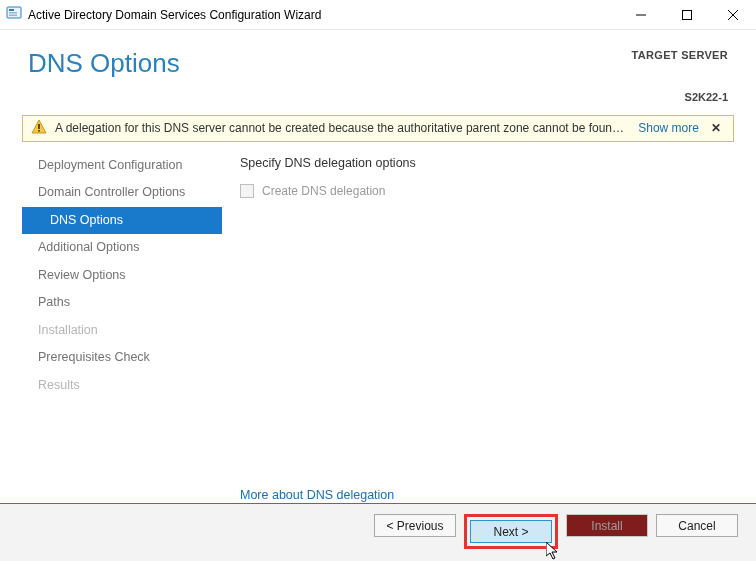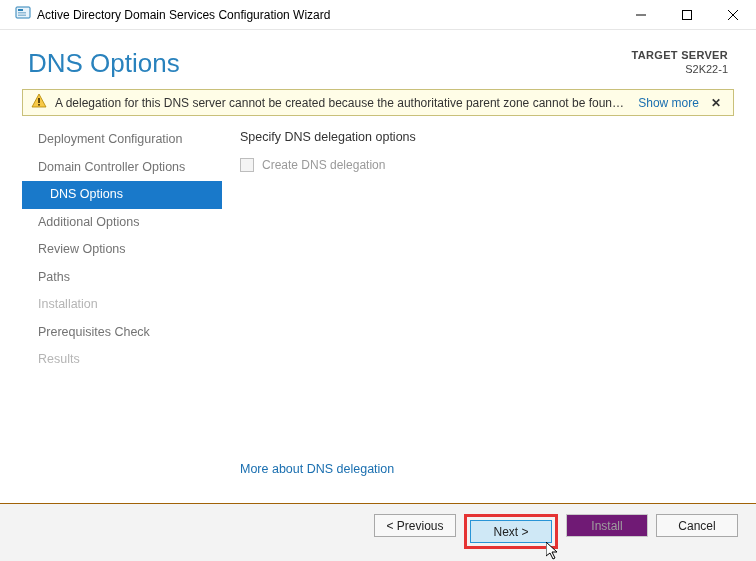--- a/index.html
+++ b/index.html
@@ -13,21 +13,21 @@
     background: #fff;
     position: relative;
     overflow: hidden;
   }
   
   .titlebar {
     height: 30px;
     display:flex;
     align-items:center;
     justify-content: space-between;
-    padding: 0 0 0 15px;
+    padding: 0 0 0 6px;
     border-bottom: 1px solid #e6e6e6;
   }
   .titlebar-left { display:flex; align-items:center; gap:6px; }
   .titlebar-title { font-size: 12px; color:#000; }
   .win-controls { display:flex; }
   .win-btn {
     width: 46px; height:30px;
     display:flex; align-items:center; justify-content:center;
     font-size: 14px; color:#000;
   }
@@ -45,21 +45,21 @@
     font-weight: 300;
     color: #2982bd;
   }
   .target {
     text-align: right;
     font-size: 11px;
     color:#444;
     line-height: 1.3;
   }
   .target-label { font-weight:600; letter-spacing:0.3px; font-size:11px; }
-  .target-name { font-weight:400; }
+  .target-name { font-weight:700;margin-top:28px; }
 
   
   .warning-wrap { padding: 0 22px; }
   .warning {
     background: #fffde7;
     border: 1px solid #c9c07a;
     display:flex;
     align-items:center;
     gap:8px;
     padding: 3px 8px;
@@ -134,21 +134,21 @@
   .btn {
     width:82px; height:23px;
     border:1px solid #a8a8a8;
     background:#f8f8f8;
     font: inherit;
     font-size:12px;
     color:#222;
     display:flex; align-items:center; justify-content:center;
     cursor:pointer;
   }
-  .btn.disabled { color:#9e9e9e; border-color:#c9c9c9; background:#701a75; cursor:default; }
+  .btn.disabled { color:#9e9e9e; border-color:#c9c9c9; background:#7f1d1d; cursor:default; }
   .btn.primary {
     background:#cfe8f6;
     border:1px solid #2894d6;
   }
   .highlight-frame {
     border:3px solid #e53333;
     padding:3px;
     display:flex;
   }
   .cursor-svg {

